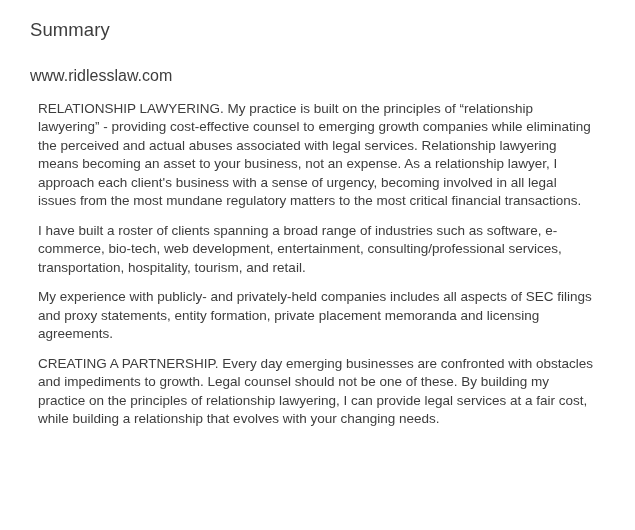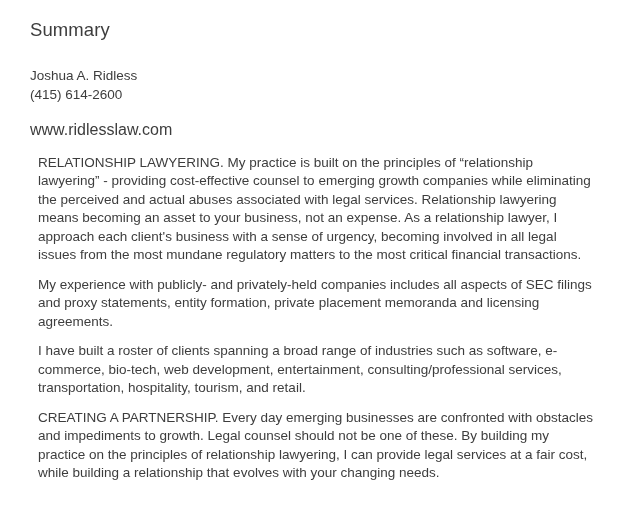--- a/index.html
+++ b/index.html
@@ -47,30 +47,26 @@
   }
 </style>
 </head>
 <body>
 
 <div class="page">
   <div class="content">
 
     <h1 class="page-title">Summary</h1>
 
-    <div class="contact">
-      <div>Joshua A. Ridless</div>
-      <div>(415) 614-2600</div>
-    </div>
 
     <div class="website">www.ridlesslaw.com</div>
 
     <p class="para">RELATIONSHIP LAWYERING. My practice is built on the principles of “relationship lawyering” - providing cost-effective counsel to emerging growth companies while eliminating the perceived and actual abuses associated with legal services. Relationship lawyering means becoming an asset to your business, not an expense. As a relationship lawyer, I approach each client's business with a sense of urgency, becoming involved in all legal issues from the most mundane regulatory matters to the most critical financial transactions.</p>
 
 
+    <p class="para">I have built a roster of clients spanning a broad range of industries such as software, e-commerce, bio-tech, web development, entertainment, consulting/professional services, transportation, hospitality, tourism, and retail.</p>
+
     <p class="para">My experience with publicly- and privately-held companies includes all aspects of SEC filings and proxy statements, entity formation, private placement memoranda and licensing agreements.</p>
-
-    <p class="para">I have built a roster of clients spanning a broad range of industries such as software, e-commerce, bio-tech, web development, entertainment, consulting/professional services, transportation, hospitality, tourism, and retail.</p>
 
     <p class="para">CREATING A PARTNERSHIP. Every day emerging businesses are confronted with obstacles and impediments to growth. Legal counsel should not be one of these. By building my practice on the principles of relationship lawyering, I can provide legal services at a fair cost, while building a relationship that evolves with your changing needs.</p>
 
   </div>
 </div>
 
 </body></html>

